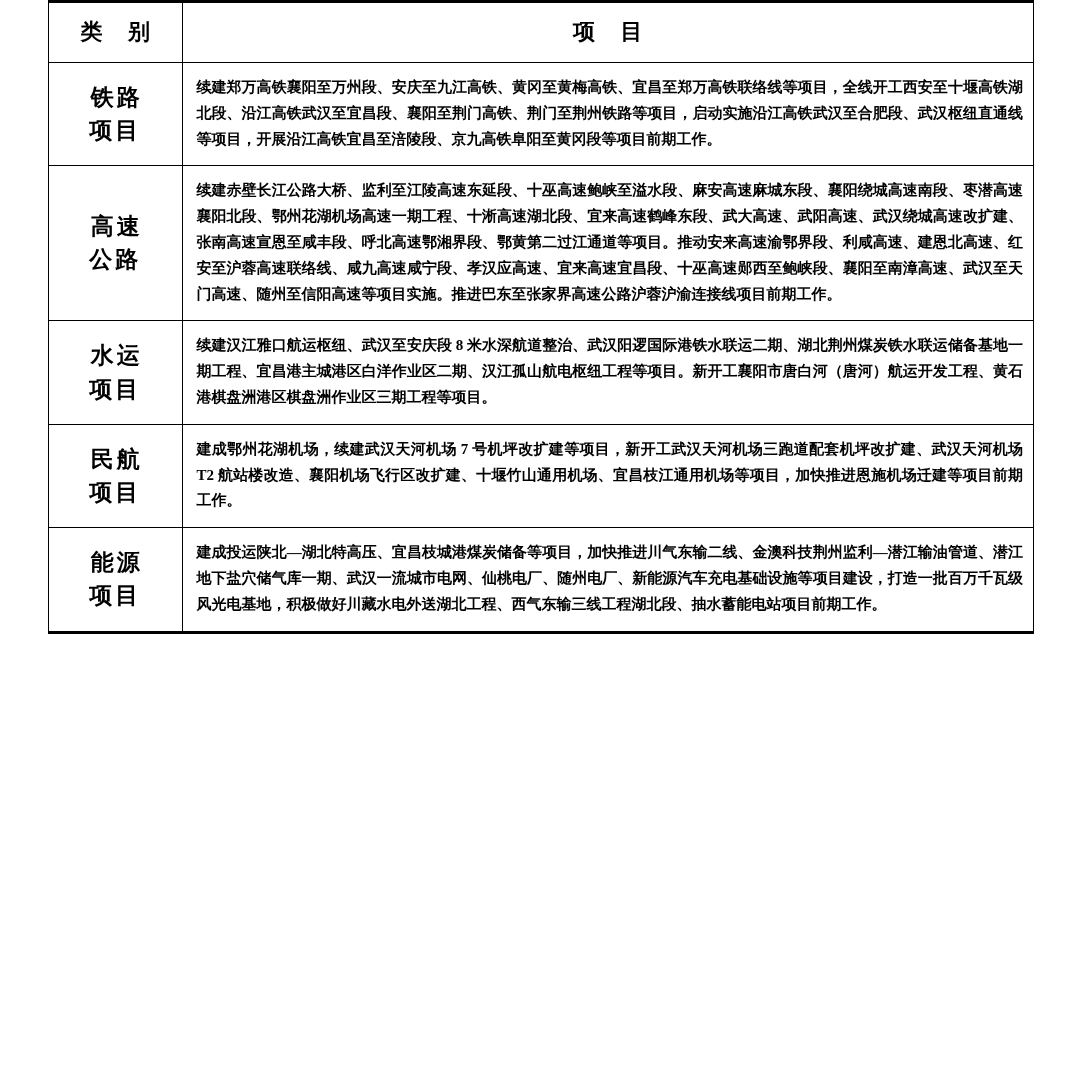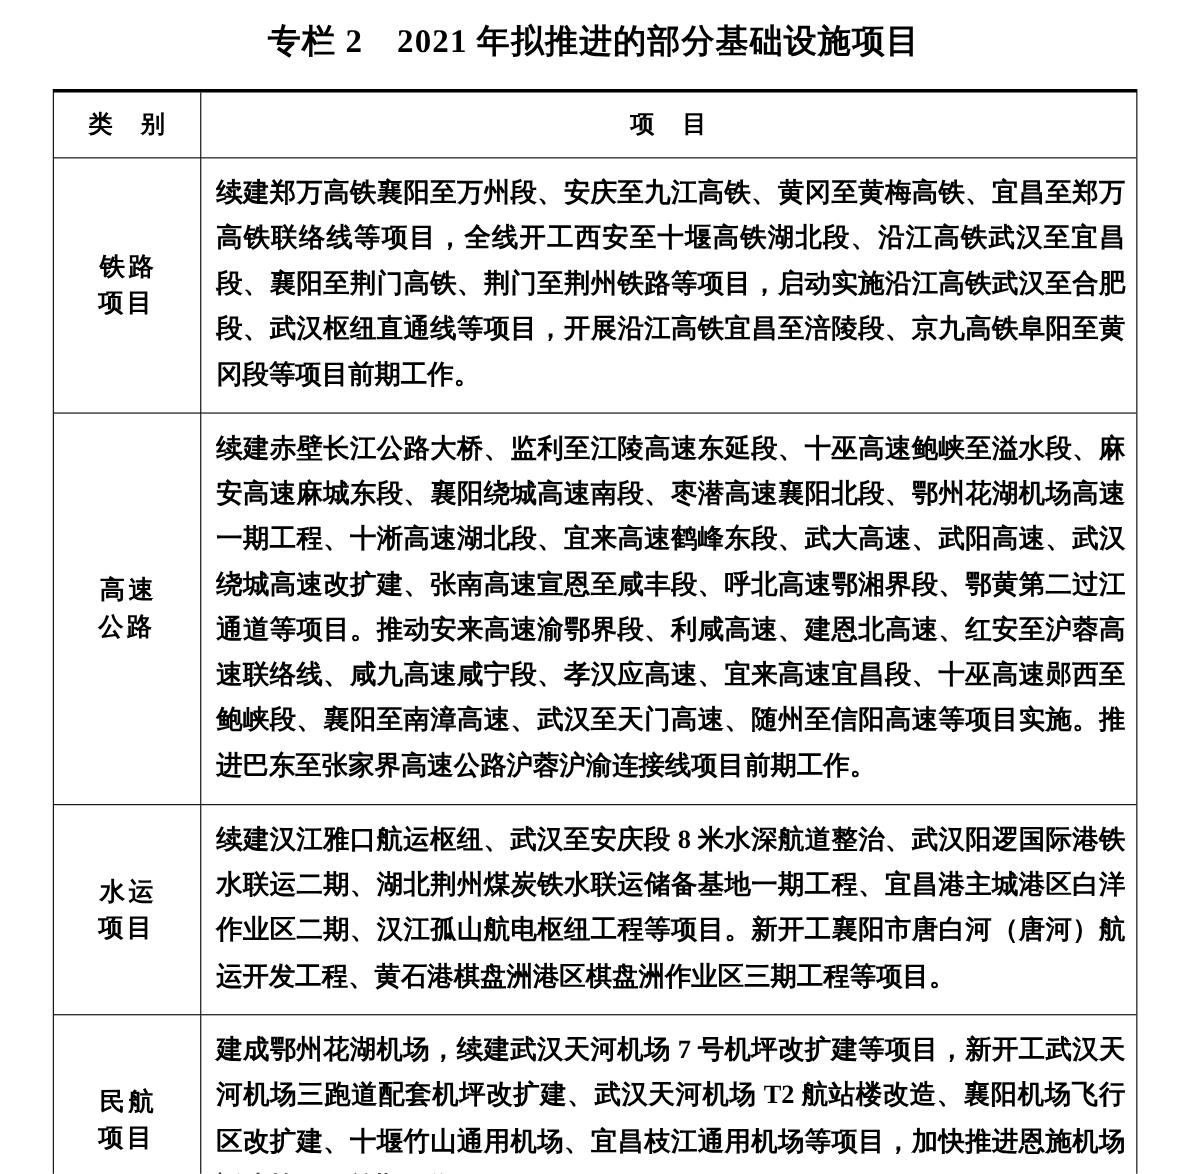--- a/index.html
+++ b/index.html
@@ -87,36 +87,35 @@
     font-weight: bold;
     line-height: 1.45;
     letter-spacing: 3px;
     text-indent: 3px;
     padding: 4px 2px;
     white-space: pre-line;
     font-family: "Liberation Serif", "DejaVu Serif", serif;
   }
 
   .desc {
-    font-size: 24px;
+    font-size: 15px;
     font-weight: bold;
     line-height: 1.72;
     text-align: justify;
     text-justify: inter-ideograph;
     padding: 12px 10px 13px 14px;
     letter-spacing: 0px;
     font-family: "Liberation Serif", "DejaVu Serif", serif;
   }
 </style>
 </head>
 <body>
 
 <div class="page">
 
-  <div class="title">专栏 2　2021 年拟推进的部分基础设施项目</div>
 
   <div class="table-wrap">
     <table class="box">
       <colgroup>
         <col class="c-cat">
         <col>
       </colgroup>
       <thead>
         <tr>
           <th class="hdr">类 别</th>

